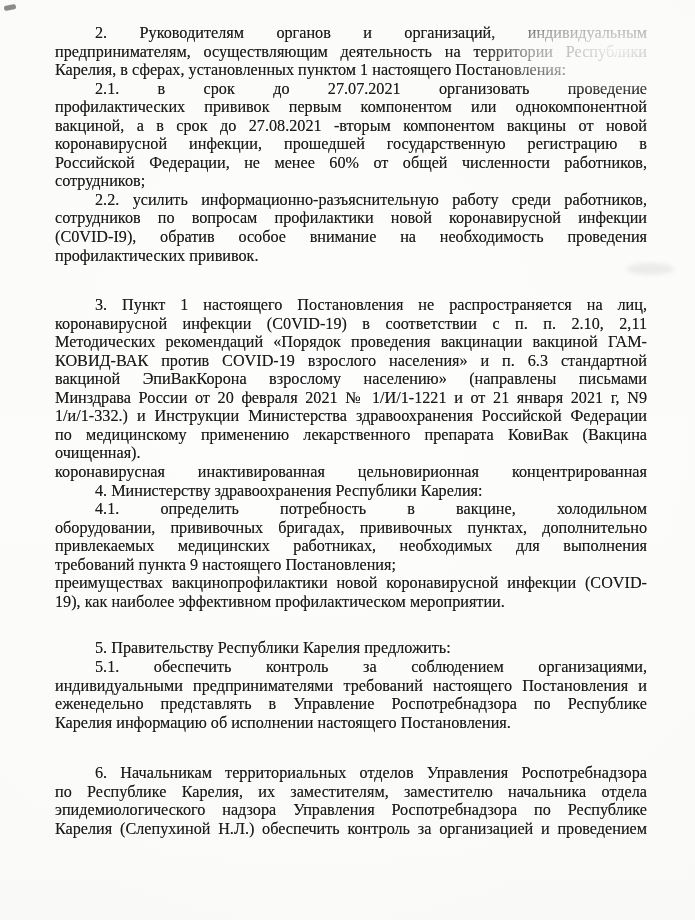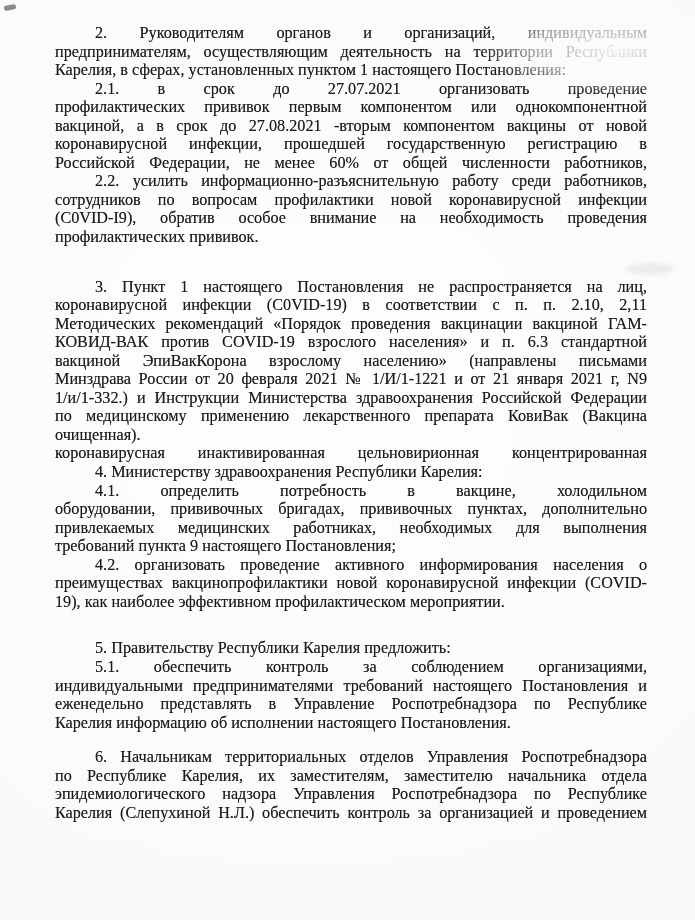--- a/index.html
+++ b/index.html
@@ -21,21 +21,21 @@
     color: #1b1b1b;
     font-family: "Liberation Serif", "DejaVu Serif", serif;
     font-size: 16.2px;
     line-height: 18.55px;
     font-weight: 400;
   }
   .para { margin: 0; }
   .gap-a { margin-top: 31px; }
   .gap-b { }
   .gap-c { margin-top: 28px; }
-  .gap-d { margin-top: 16px; }
+  .gap-d { margin-top: 32px; }
   .ln {
     text-align: justify;
     text-align-last: justify;
     text-shadow: 0 0 0.4px rgba(20,20,20,0.55);
   }
   .ln.first { text-indent: 40px; }
   .ln.end { text-align-last: left; }
   
   .fade-artifact {
     position: absolute;
@@ -80,20 +80,21 @@
     <div class="ln">предпринимателям, осуществляющим деятельность на территории Республики</div>
     <div class="ln end">Карелия, в сферах, установленных пунктом 1 настоящего Постановления:</div>
   </div>
 
   <div class="para">
     <div class="ln first">2.1. в срок до 27.07.2021 организовать проведение</div>
     <div class="ln">профилактических прививок первым компонентом или однокомпонентной</div>
     <div class="ln">вакциной, а в срок до 27.08.2021 -вторым компонентом вакцины от новой</div>
     <div class="ln">коронавирусной инфекции, прошедшей государственную регистрацию в</div>
     <div class="ln">Российской Федерации, не менее 60% от общей численности работников,</div>
+    <div class="ln end">сотрудников;</div>
   </div>
 
   <div class="para">
     <div class="ln first">2.2. усилить информационно-разъяснительную работу среди работников,</div>
     <div class="ln">сотрудников по вопросам профилактики новой коронавирусной инфекции</div>
     <div class="ln">(C0VID-I9), обратив особое внимание на необходимость проведения</div>
     <div class="ln end">профилактических прививок.</div>
   </div>
 
   <div class="para gap-a">
@@ -114,21 +115,20 @@
   </div>
 
   <div class="para">
     <div class="ln first">4.1. определить потребность в вакцине, холодильном</div>
     <div class="ln">оборудовании, прививочных бригадах, прививочных пунктах, дополнительно</div>
     <div class="ln">привлекаемых медицинских работниках, необходимых для выполнения</div>
     <div class="ln end">требований пункта 9 настоящего Постановления;</div>
   </div>
 
   <div class="para">
-    <div class="ln first">4.2. организовать проведение активного информирования населения о</div>
     <div class="ln">преимуществах вакцинопрофилактики новой коронавирусной инфекции (COVID-</div>
     <div class="ln end">19), как наиболее эффективном профилактическом мероприятии.</div>
   </div>
 
   <div class="para gap-c">
     <div class="ln first end">5. Правительству Республики Карелия предложить:</div>
   </div>
 
   <div class="para">
     <div class="ln first">5.1. обеспечить контроль за соблюдением организациями,</div>

